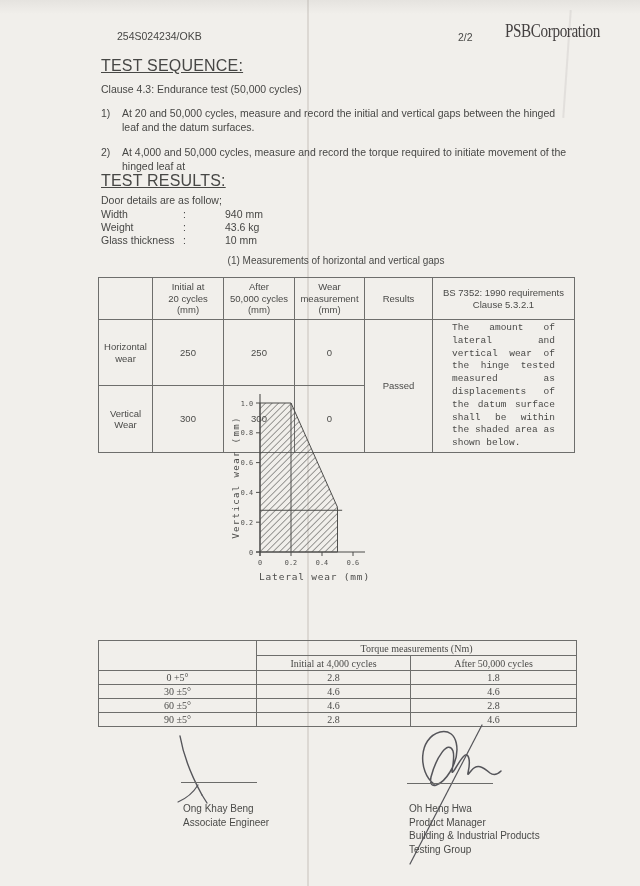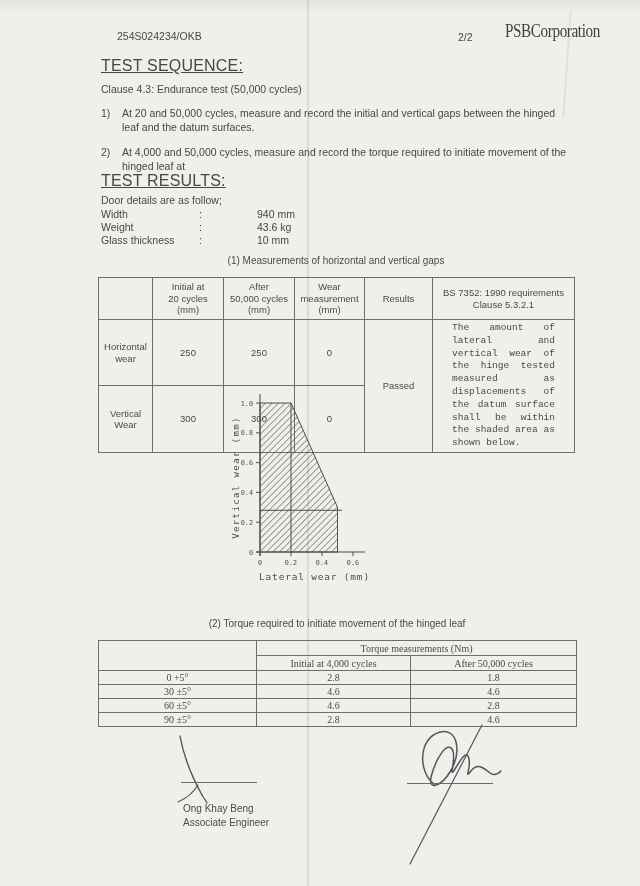--- a/index.html
+++ b/index.html
@@ -14,21 +14,21 @@
     color:#474745;
     font-size:10.5px;
   }
   .abs{position:absolute;}
   .crease{position:absolute;top:0;left:307px;width:2px;height:886px;background:rgba(165,158,150,0.28);}
   .crease2{position:absolute;top:10px;left:566px;width:2px;height:108px;background:rgba(150,145,140,0.16);transform:rotate(4deg);}
   .heading{font-weight:normal;text-decoration:underline;font-size:16px;letter-spacing:0.2px;}
   .logo{font-family:"Liberation Serif",serif;font-size:19px;color:#444040;transform:scaleX(0.8);transform-origin:left center;letter-spacing:-0.5px;white-space:nowrap;}
   .list-item{display:flex;width:472px;line-height:13.5px;}
   .list-num{width:21px;flex:none;}
-  .kv-row{display:flex;line-height:13px;gap:16px;}
+  .kv-row{display:flex;line-height:13px;}
   .kv-label{width:82px;flex:none;}
   .kv-sep{width:42px;flex:none;}
   .caption-center{text-align:center;font-size:10px;color:#4a4a48;}
   table{border-collapse:collapse;table-layout:fixed;background:transparent;}
   td{border:1px solid #6e6e6c;font-size:9.5px;color:#4a4a48;text-align:center;vertical-align:middle;padding:1px 3px;line-height:11.5px;}
   .ml{white-space:pre-line;}
   td.req{text-align:justify;text-justify:inter-word;padding:2px 19px;line-height:12.8px;font-family:Liberation Mono, monospace;}
   #torque-table td{font-size:10px;line-height:11px;}
   .mono-caption{font-family:"DejaVu Sans Mono",monospace;font-size:9.5px;color:#4d4d4b;text-align:center;letter-spacing:0.3px;}
   .tick{font-family:"DejaVu Sans Mono",monospace;font-size:6.8px;fill:#4f4f4d;}
@@ -157,21 +157,20 @@
       <text x="25" y="77.10000000000001" text-anchor="end" class="tick">0.6</text>
       <line x1="28" y1="44.8" x2="32" y2="44.8" stroke="#4d4d4b" stroke-width="1"></line>
       <text x="25" y="47.3" text-anchor="end" class="tick">0.8</text>
       <line x1="28" y1="15" x2="32" y2="15" stroke="#4d4d4b" stroke-width="1"></line>
       <text x="25" y="17.5" text-anchor="end" class="tick">1.0</text>
       <text transform="translate(11,89.5) rotate(-90)" text-anchor="middle" class="axis-label">Vertical wear (mm)</text>
       <text x="86.5" y="192" text-anchor="middle" class="axis-label-x">Lateral wear (mm)</text>
     </svg>
 
 
-  <div class="abs caption-center" style="left:98px;top:618px;width:478px;">(2) Torque required to initiate movement of the hinged leaf</div>
 
   <table class="abs" id="torque-table" style="left:98px;top:640px;width:478px;font-family:Liberation Serif, serif;">
     <colgroup>
         <col style="width:158px">
         <col style="width:154px">
         <col style="width:166px">
       </colgroup>
     <tbody>
         <tr style="height:15px">
       <td rowspan="2"></td>
@@ -213,13 +212,19 @@
   <div class="sig-text" style="left:183px;top:802px;">
     <div>Ong Khay Beng</div>
     <div>Associate Engineer</div>
   </div>
 
   <svg class="abs" style="left:398px;top:724px;" width="112" height="148" viewBox="0 0 112 148">
     <path class="sig-stroke" stroke-width="1.5" d="M 36,60 C 20,48 20,14 42,8 C 60,4 64,28 52,48 C 44,61 30,68 33,53 C 38,34 50,15 55,27 C 58,37 50,56 57,45 C 63,35 69,25 71,35 C 73,45 66,56 73,47 C 79,39 85,43 92,49 C 96,52 100,50 103,47"></path>
     <path class="sig-stroke" stroke-width="1.2" d="M 84,1 L 12,140"></path>
   </svg>
   <div class="sig-line" style="left:407px;top:783px;width:86px;"></div>
+  <div class="sig-text" style="left:409px;top:802px;">
+    <div>Oh Heng Hwa</div>
+    <div>Product Manager</div>
+    <div>Building &amp; Industrial Products</div>
+    <div>Testing Group</div>
+  </div>
 </div>
 
 </body></html>

